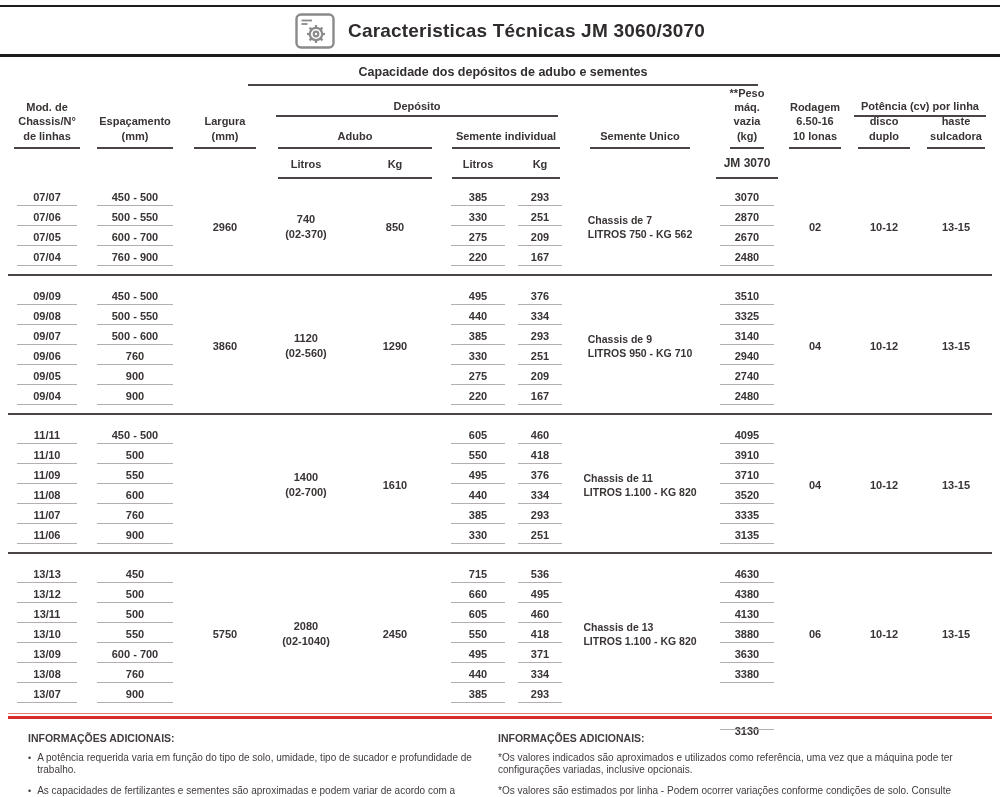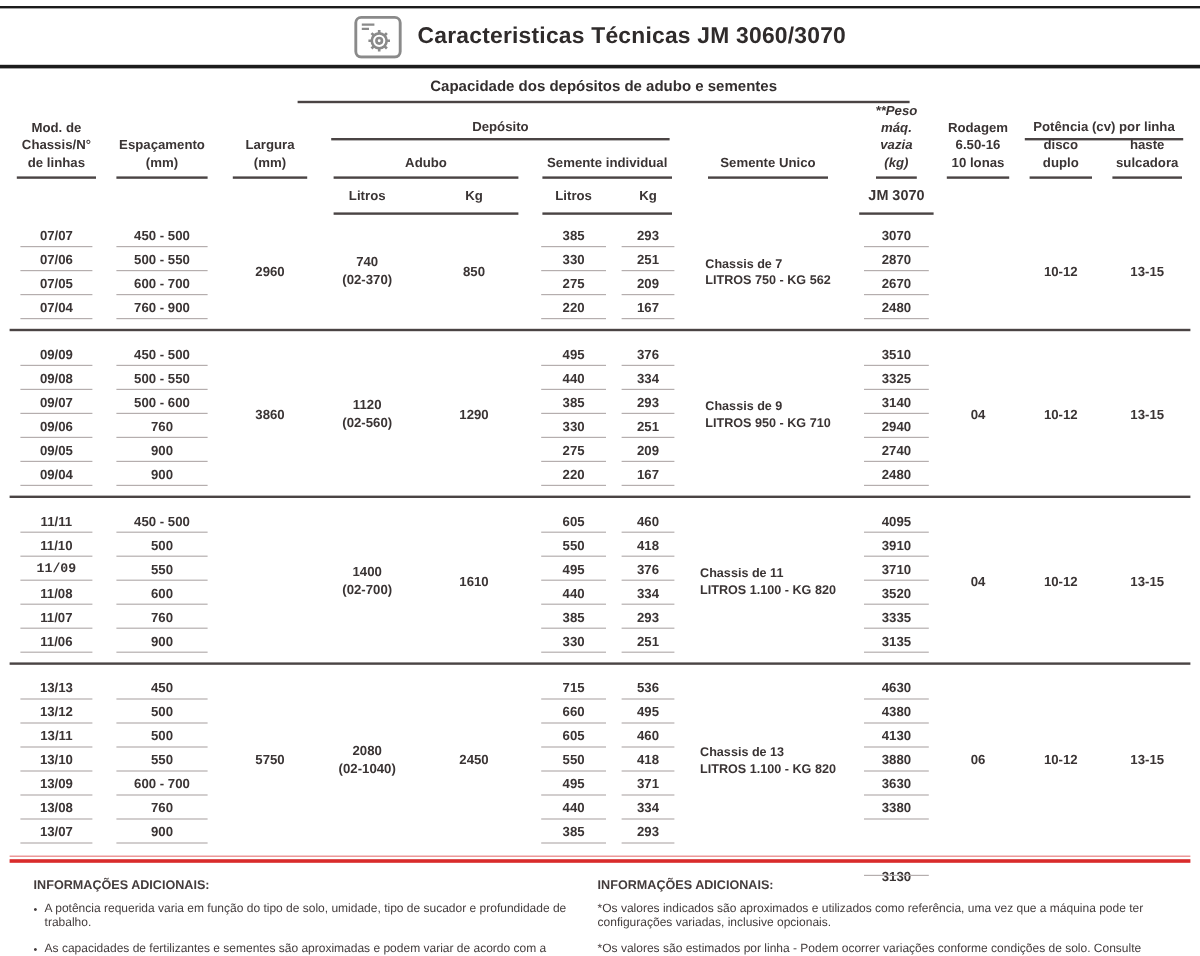--- a/index.html
+++ b/index.html
@@ -38,21 +38,21 @@
     font-size:11px;line-height:1.3;white-space:pre-line;padding-bottom:4px;
     border-bottom:2px solid var(--line-dark);margin:0 9px;}
   .rowspan23{grid-row:2/4;}
   .row3{grid-row:3;}
   .c1{grid-column:1;margin:0 6px;}
   .c2{grid-column:2;margin:0 11px;}
   .c3{grid-column:3;margin:0 10px;}
   .h-adubo{grid-column:4/6;margin:0 12px;}
   .h-semind{grid-column:6/8;margin:0 8px;}
   .c8{grid-column:8;margin:0 22px;}
-  .c9{grid-column:9;margin:0 18px;font-style:italic;}
+  .c9{grid-column:9;margin:0 18px;}
   .c10{grid-column:10;margin:0 7px;}
   .c11{grid-column:11;margin:0 10px;}
   .c12{grid-column:12;margin:0 7px;}
   .h4{grid-row:4;display:flex;align-items:center;justify-content:center;font-size:11px;}
   .h4.jm{border-bottom:2px solid var(--line-dark);margin:0 4px;font-size:12px;}
   .pairline{grid-row:4;align-self:end;height:0;border-bottom:2px solid var(--line-dark);}
   .pl-a{grid-column:4/6;margin:0 12px;}
   .pl-b{grid-column:6/8;margin:0 8px;}
   
   .tbody{margin-top:8px;}
@@ -150,20 +150,23 @@
           <div>740
 (02-370)</div>
         </div>
         <div class="mcell" style="grid-area: 1 / 5 / span 4;">
           <div>850</div>
         </div>
         <div class="mcell unico" style="grid-area: 1 / 8 / span 4;">
           <div>Chassis de 7
 LITROS 750 - KG 562</div>
         </div>
+        <div class="mcell" style="grid-area: 1 / 10 / span 4;">
+          <div>02</div>
+        </div>
         <div class="mcell" style="grid-area: 1 / 11 / span 4;">
           <div>10-12</div>
         </div>
         <div class="mcell" style="grid-area: 1 / 12 / span 4;">
           <div>13-15</div>
         </div>
         <div class="dcell" style="grid-area: 1 / 1;">
           <span>07/07</span>
           <i class="ul"></i>
         </div>
@@ -445,21 +448,21 @@
           <i class="ul"></i>
         </div>
         <div class="dcell" style="grid-area: 2 / 7;">
           <span>418</span>
           <i class="ul"></i>
         </div>
         <div class="dcell" style="grid-area: 2 / 9;">
           <span>3910</span>
           <i class="ul"></i>
         </div>
-        <div class="dcell" style="grid-area: 3 / 1; font-family: Liberation Mono, monospace;">
+        <div class="dcell" style="grid-area: 3 / 1;">
           <span>11/09</span>
           <i class="ul"></i>
         </div>
         <div class="dcell" style="grid-area: 3 / 2;">
           <span>550</span>
           <i class="ul"></i>
         </div>
         <div class="dcell" style="grid-area: 3 / 6;">
           <span>495</span>
           <i class="ul"></i>

